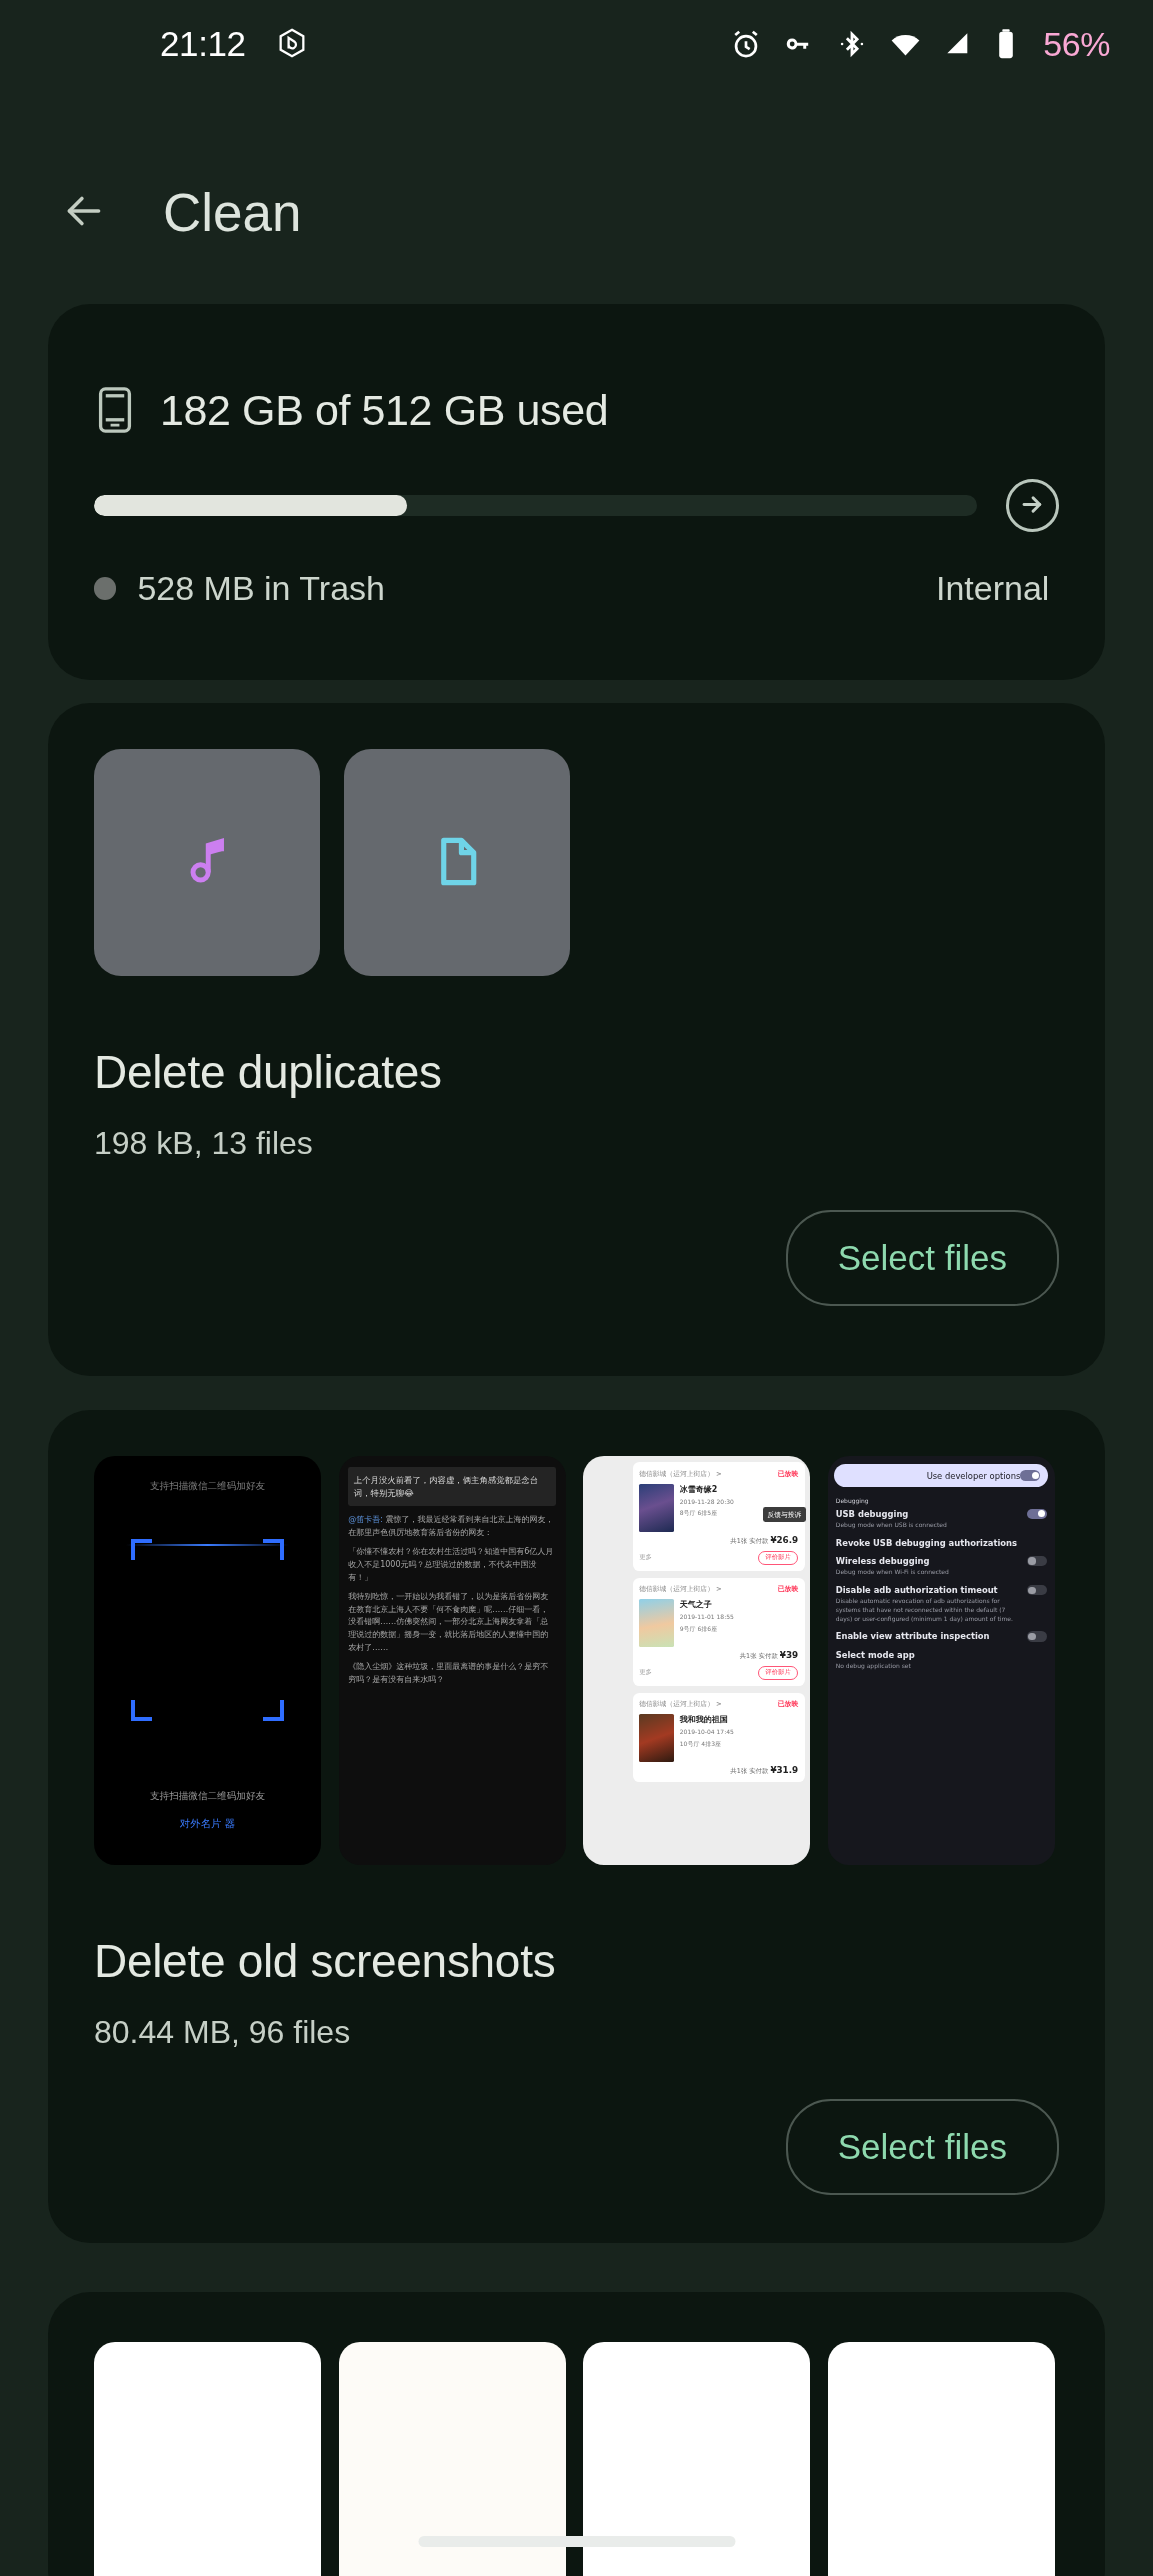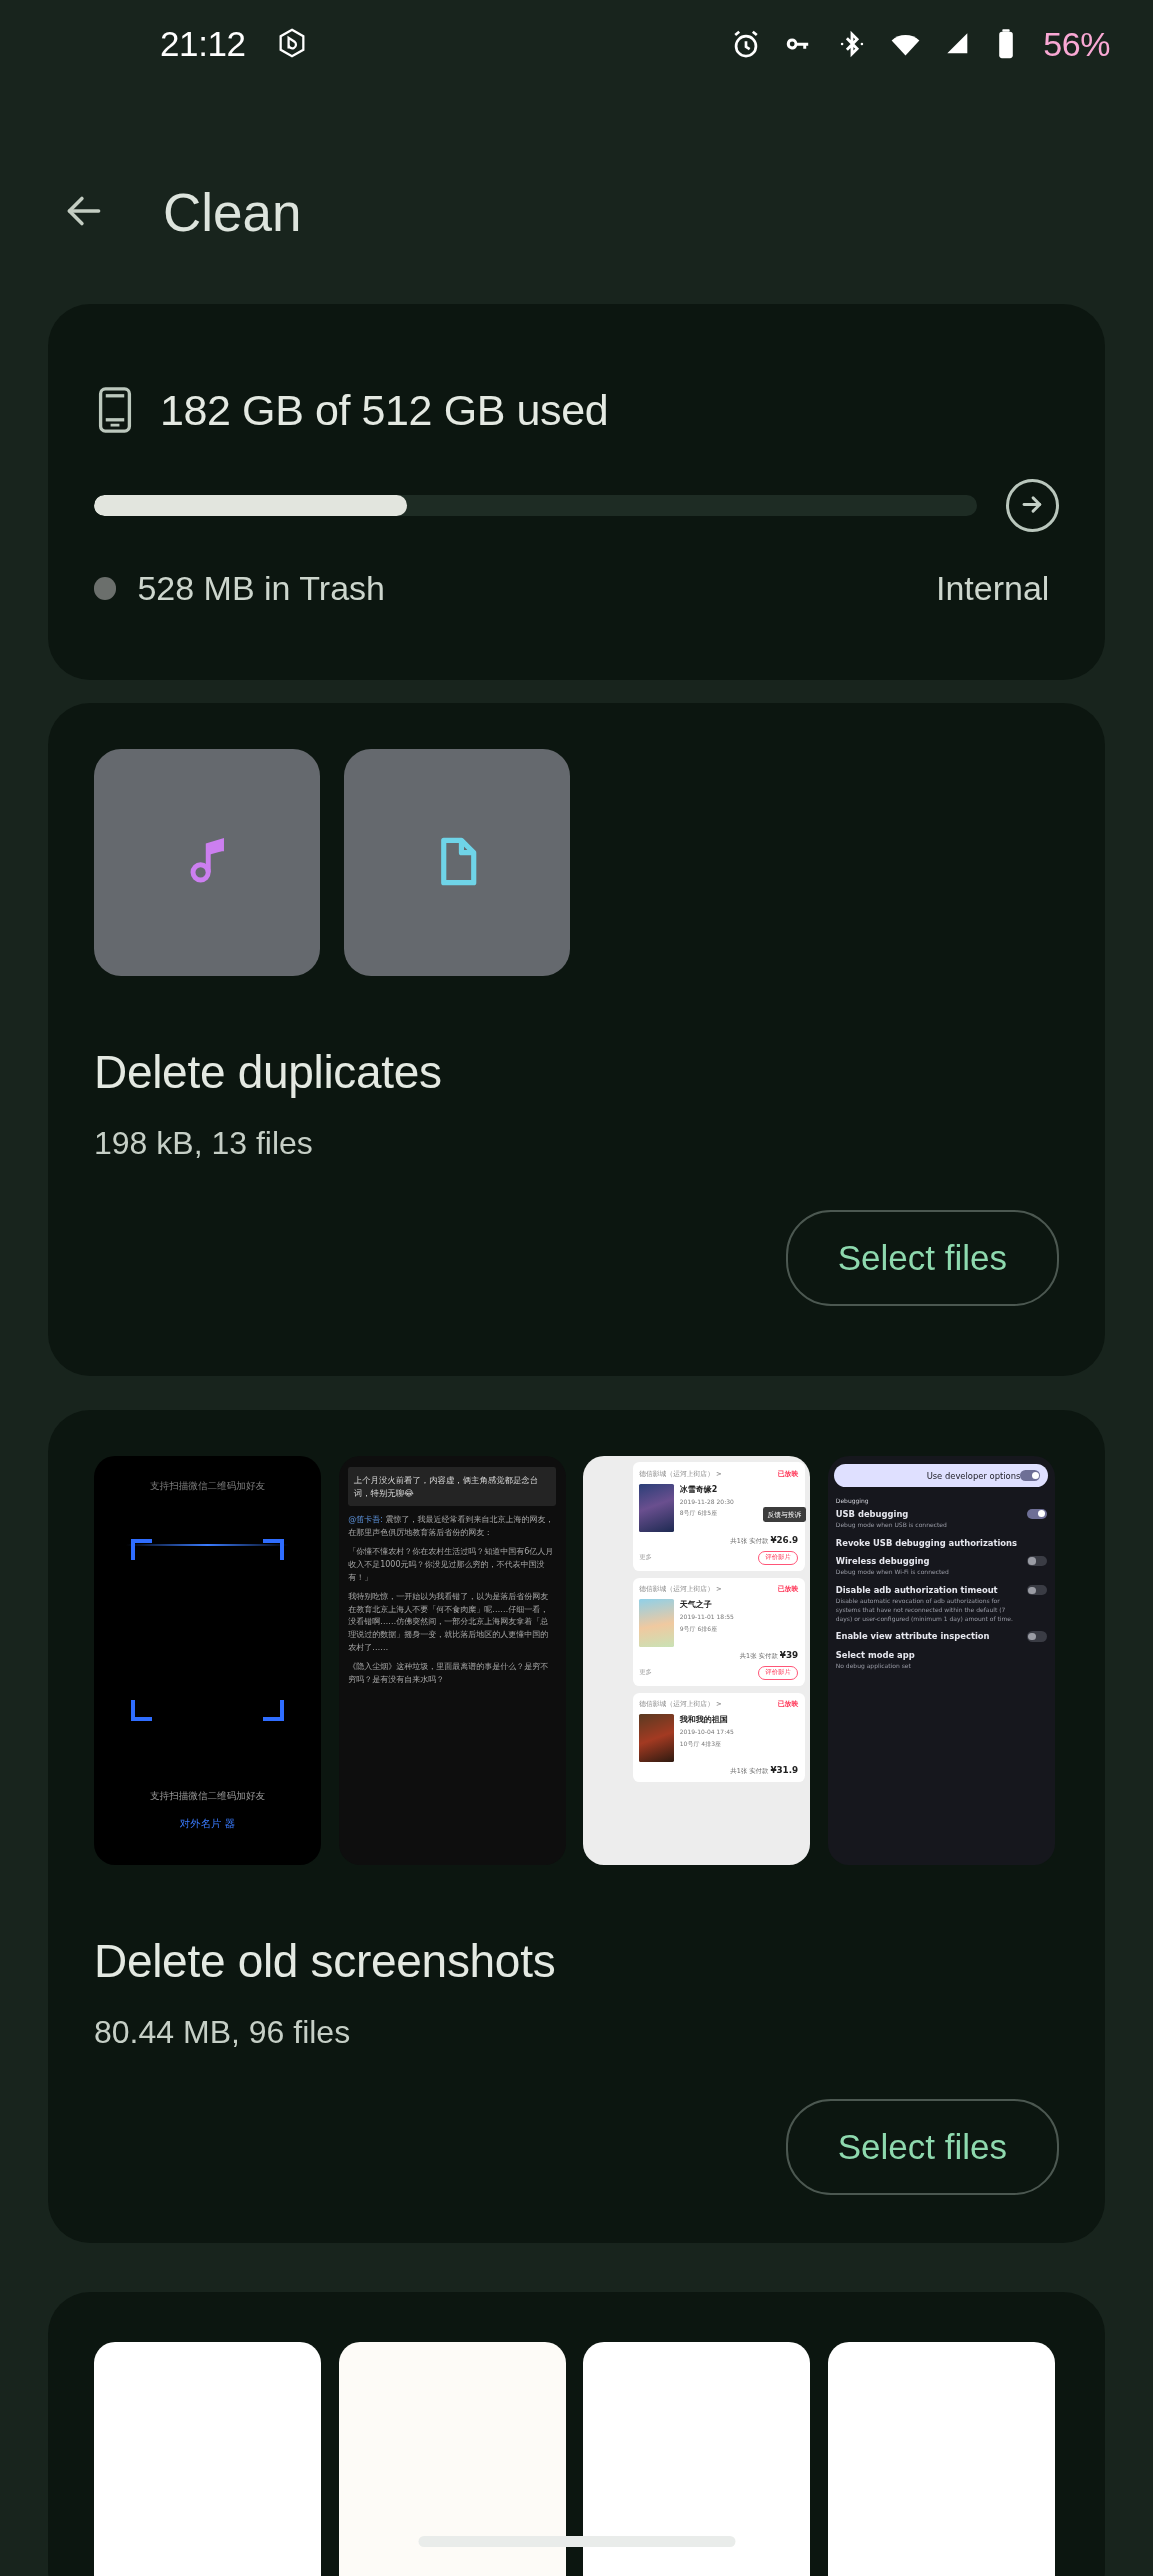--- a/index.html
+++ b/index.html
@@ -307,21 +307,21 @@
         <div class="corner c-br"></div>
         <div class="cn-bot1">支持扫描微信二维码加好友</div>
         <div class="cn-bot2">对外名片 器</div>
       </div>
 
       <div class="shot s2">
         <div class="quote">上个月没火前看了，内容虚，俩主角感觉都是念台词，特别无聊😂</div>
         <div class="body">
           <p><span class="at">@笛卡吾:</span>
              <span>震惊了，我最近经常看到来自北京上海的网友，在那里声色俱厉地教育落后省份的网友：</span></p>
-          <p>「你懂不懂农村？你在农村生活过吗？知道中国有6亿人月收入不足1000元吗？你没见过那么穷的，不代表中国没有！」</p>
+          <p>「你懂不懂农村？你在农村生活过吗？知道中国有6亿人月收入不足1000元吗？总理说过的数据，不代表中国没有！」</p>
           <p>我特别吃惊，一开始以为我看错了，以为是落后省份网友在教育北京上海人不要「何不食肉糜」呢……仔细一看，没看错啊……仿佛突然间，一部分北京上海网友拿着「总理说过的数据」摇身一变，就比落后地区的人更懂中国的农村了……</p>
           <p>《隐入尘烟》这种垃圾，里面最离谱的事是什么？是穷不穷吗？是有没有自来水吗？</p>
         </div>
       </div>
 
       <div class="shot s3">
         <div class="ticket">
           <div class="tk-head">
             <span>德信影城（运河上街店） &gt;</span>
             <span class="tk-status">已放映</span>

